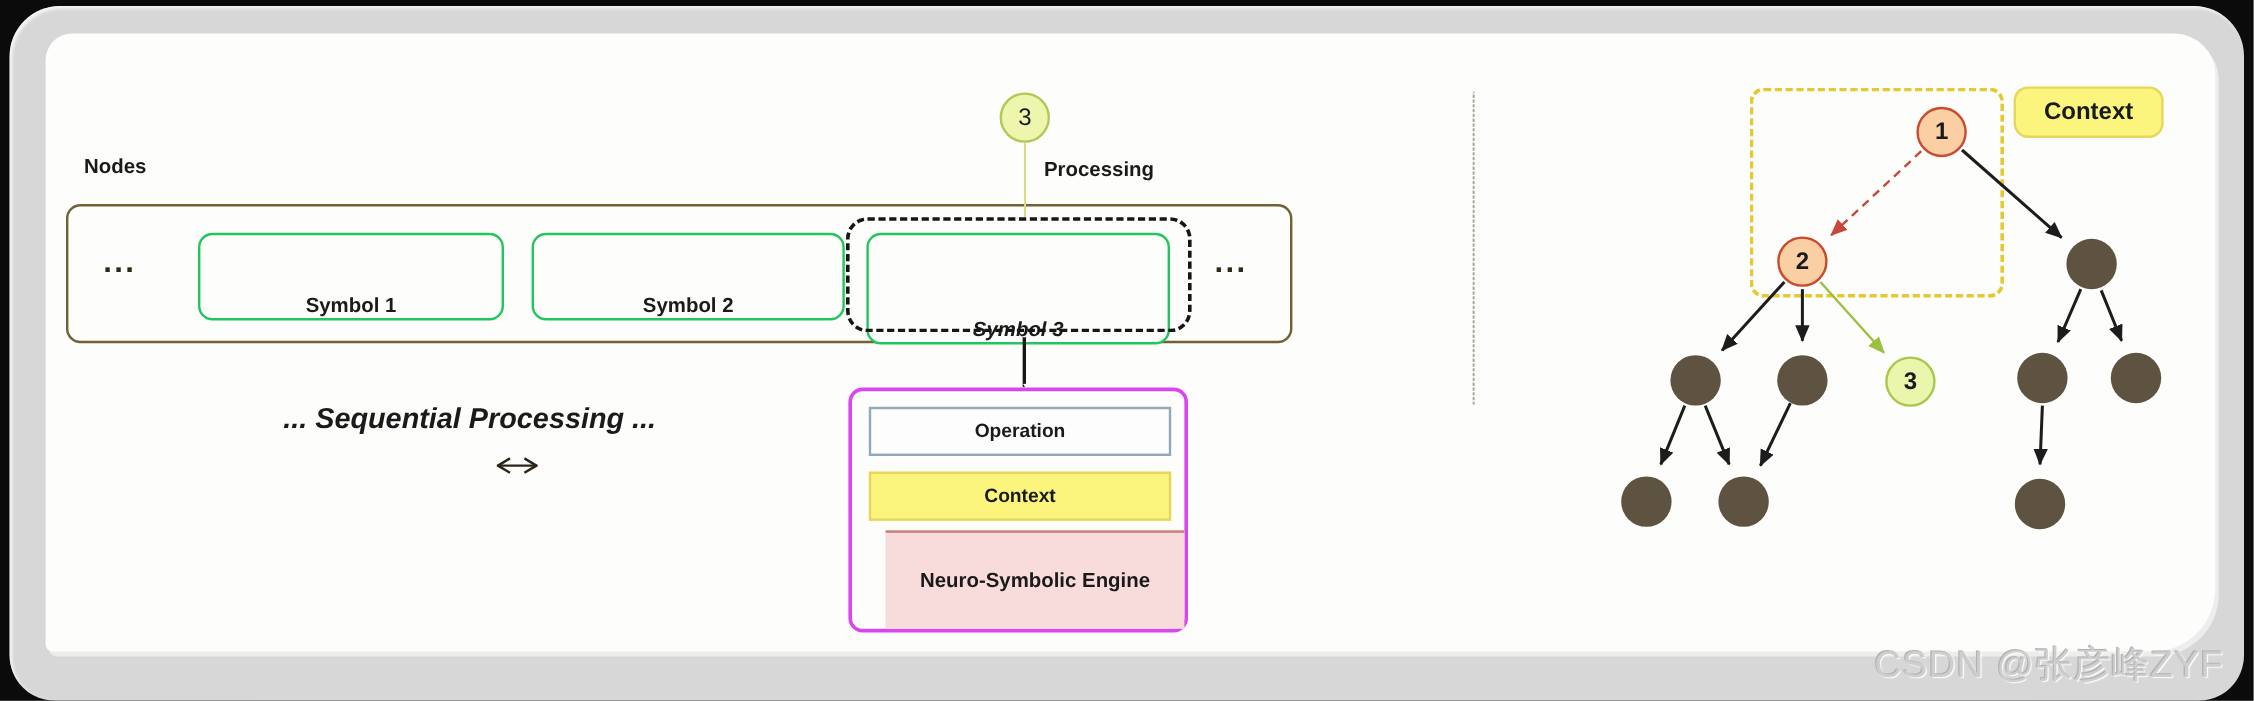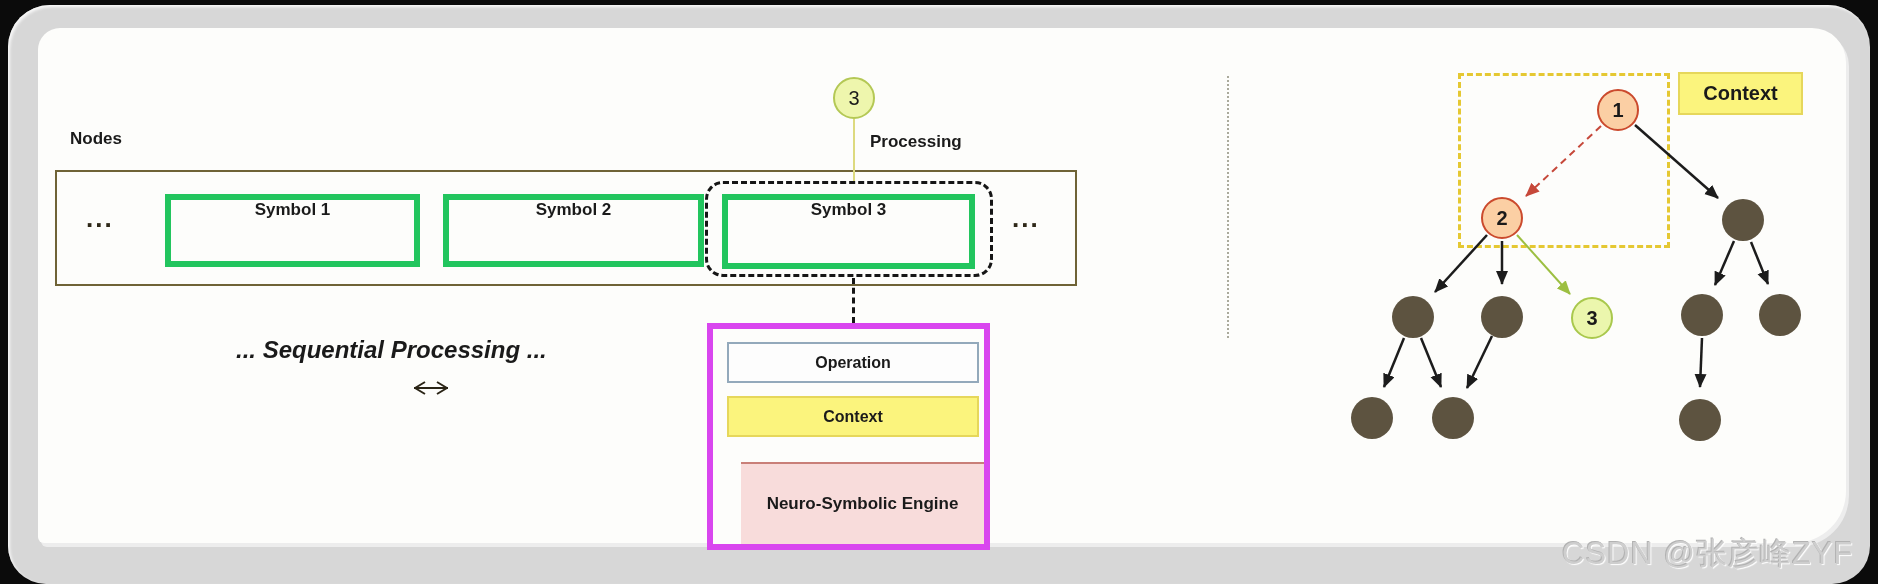--- a/index.html
+++ b/index.html
@@ -12,50 +12,50 @@
     position:absolute; left:8px; top:5px; right:8px; bottom:0;
     background:#d7d7d7; border-radius:42px 42px 38px 38px;
     box-shadow: inset 2px 2px 3px rgba(255,255,255,.8);
   }
   .content {
     position:absolute; left:38px; top:28px; width:1808px; height:515px;
     background:#fdfdfb; border-radius:22px 34px 52px 6px;
     box-shadow: 3px 4px 0 rgba(255,255,255,.55);
   }
   .layer { position:absolute; inset:0; }
-  .abs { position:absolute; }
+  .abs { position:absolute;border-radius:12px; }
 
   
   .nodes-label { left:70px; top:129px; font-size:17px; font-weight:bold; }
   .outer-box { left:55px; top:170px; width:1022px; height:116px; border:2px solid #6f6336; }
   .ellipsis { font-size:26px; font-weight:bold; letter-spacing:2px; color:#2e2818; }
   .ell-left { left:86px; top:203px; }
   .ell-right { left:1012px; top:203px; }
   .sym-box {
-    border:6px solid #22c55e; background:#fdfdfb;
-    display:flex; align-items:flex-start; justify-content:center;
+    border:2px solid #22c55e; background:#fdfdfb;
+    display:flex; align-items:flex-end; justify-content:center;
     font-size:17px; font-weight:bold;
   }
   .sym1 { left:165px; top:194px; width:255px; height:73px; }
   .sym2 { left:443px; top:194px; width:261px; height:73px; }
-  .sym3 { left:722px; top:194px; width:253px; height:75px; }
+  .sym3 { left:722px; top:194px; width:253px; height:93px;font-style:italic; }
   .halo { left:705px; top:181px; width:288px; height:96px; border:3px dashed #161616; border-radius:18px; }
   .prediction { left:870px; top:132px; font-size:17px; font-weight:bold; }
   .badge {
     left:833px; top:77px; width:42px; height:42px; border-radius:50%;
     background:#eef6ad; border:2px solid #b4c855;
     display:flex; align-items:center; justify-content:center; font-size:20px;
   }
   .badge-line { left:853px; top:119px; height:62px; width:0; border-left:2px solid #ddda7f; }
   .dash-conn { left:852px; top:278px; height:45px; width:0; border-left:3px dashed #161616; }
   .seq-text { left:236px; top:336px; width:380px; 
               font-size:24px; font-weight:bold; font-style:italic; }
 
-  .engine { left:707px; top:323px; width:283px; height:227px;
-            border:6px solid #d946ef; background:#fdfdfb; }
+  .engine { left:707px; top:323px; width:283px; height:204px;
+            border:3px solid #d946ef; background:#fdfdfb; }
   .engine .inner-box {
     position:absolute; left:14px; width:252px; height:41px;
     display:flex; align-items:center; justify-content:center;
     font-size:16px; font-weight:bold;
   }
   .op-box { top:13px; background:#fdfdfd; border:2px solid #93a9bb; }
   .ctx-box { top:67px; background:#fbf47d; border:2px solid #e6d75b; }
   .pink-band {
     position:absolute; left:0; right:0; bottom:0; height:82px;
     background:#f8dcdb; border-top:2px solid #c97f78;

